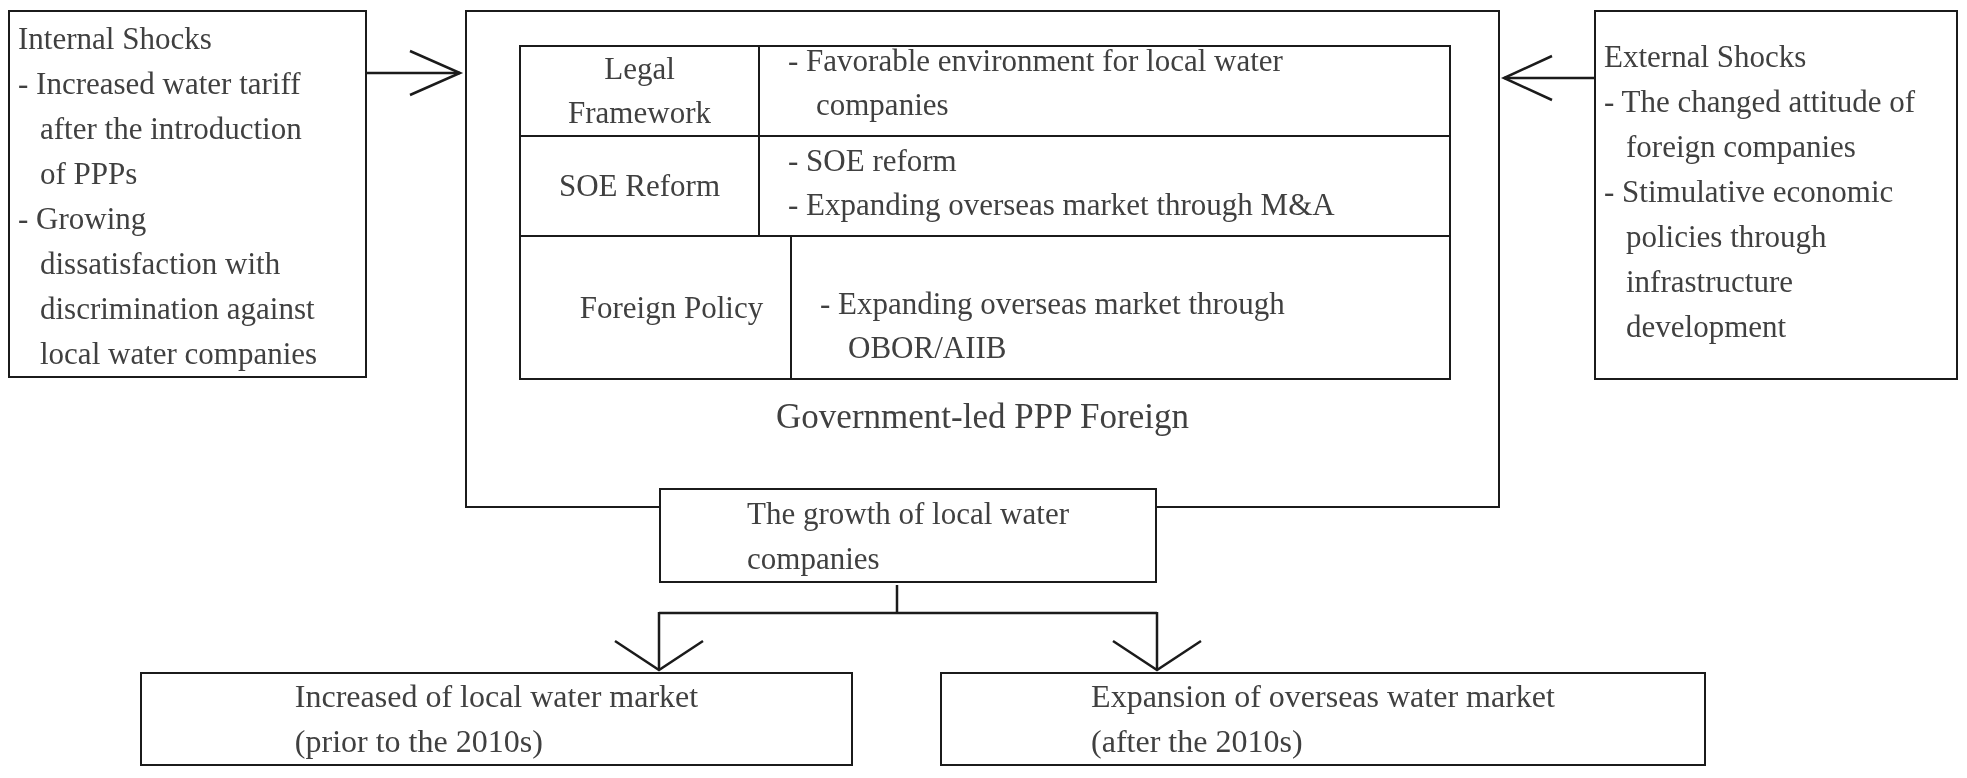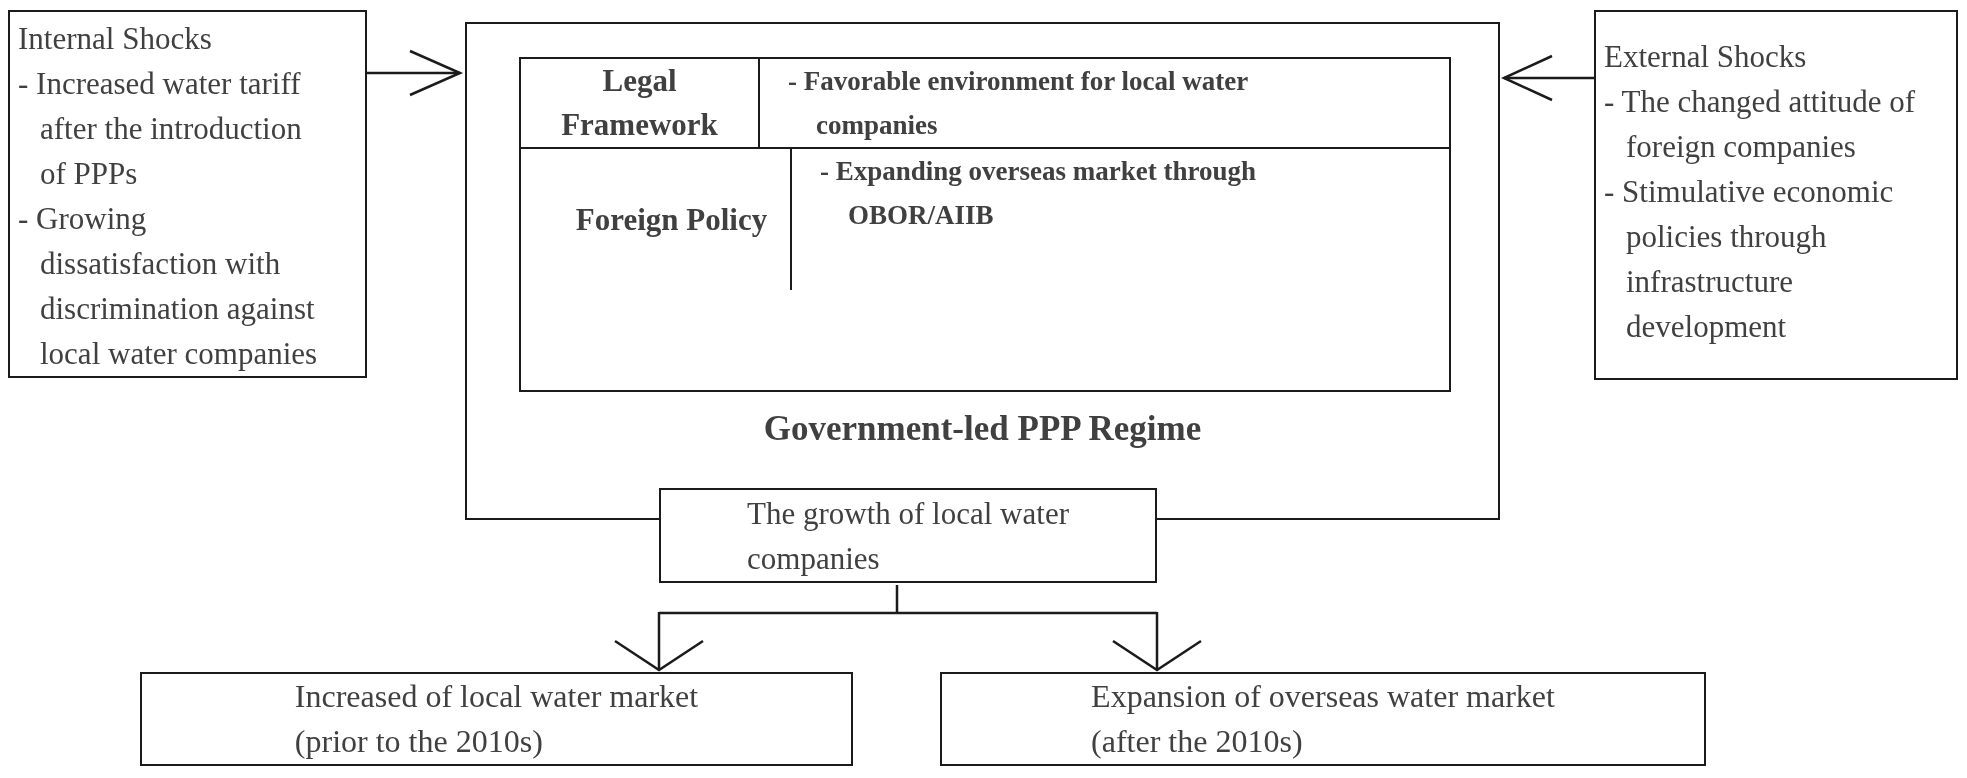--- a/index.html
+++ b/index.html
@@ -9,37 +9,37 @@
   }
   .box{position:absolute;border:2px solid #1b1b1b;box-sizing:border-box;background:#ffffff;}
   .pre{white-space:pre-line;}
   
   .shockbox{font-size:31px;line-height:45px;padding:4px 8px;}
   #internal-box{left:8px;top:10px;width:359px;height:368px;}
   #external-box{left:1594px;top:10px;width:364px;height:370px;padding-top:22px;}
   .shock-title{white-space:pre-line;}
   .hang{padding-left:22px;text-indent:-22px;white-space:pre-line;}
   
-  #regime-box{left:465px;top:22px;width:1035px;height:498px;font-weight:bold;}
+  #regime-box{left:465px;top:10px;width:1035px;height:498px;}
   .ppp-table{
     position:absolute;left:52px;top:33px;width:932px;height:335px;
     border:2px solid #1b1b1b;box-sizing:border-box;display:flex;flex-direction:column;
   }
   .trow{display:flex;box-sizing:border-box;}
   .trow.r0{height:90px;border-bottom:2px solid #1b1b1b;}
   .trow.r1{height:100px;border-bottom:2px solid #1b1b1b;}
   .trow.r2{height:141px;margin-left:32px;}
   .tlabel{
     width:239px;box-sizing:border-box;border-right:2px solid #1b1b1b;
     display:flex;align-items:center;justify-content:center;text-align:center;
     font-size:31px;line-height:44px;padding:0 14px;white-space:pre-line;
   }
   .tdesc{
-    flex:1;display:flex;flex-direction:column;justify-content:flex-start;
-    font-size:27px;line-height:44px;padding:0 16px 0 28px;
+    flex:1;display:flex;flex-direction:column;justify-content:flex-end;
+    font-size:31px;line-height:44px;padding:0 16px 8px 28px;
   }
   .tdesc .hang{padding-left:28px;text-indent:-28px;}
   .regime-caption{
     position:absolute;left:0;right:0;top:384px;text-align:center;
     font-size:35px;line-height:42px;
   }
   
   .centerbox{
     display:flex;flex-direction:column;align-items:center;justify-content:center;
     white-space:pre-line;
@@ -108,29 +108,36 @@
   <div class="box" id="regime-box">
     <div class="ppp-table">
       <div class="trow r0">
         <div class="tlabel">Legal
 Framework</div>
         <div class="tdesc">
           <div class="hang">- Favorable environment for local water
 companies</div>
         </div>
       </div>
+      <div class="trow r1">
+        <div class="tlabel">SOE Reform</div>
+        <div class="tdesc">
+          <div class="hang">- SOE reform</div>
+          <div class="hang">- Expanding overseas market through M&amp;A</div>
+        </div>
+      </div>
       <div class="trow r2">
         <div class="tlabel">Foreign Policy</div>
         <div class="tdesc">
           <div class="hang">- Expanding overseas market through
 OBOR/AIIB</div>
         </div>
       </div>
     </div>
-    <div class="regime-caption">Government-led PPP Regime</div>
+    <div class="regime-caption">Government-led PPP Foreign</div>
   </div>
 
   <div class="box centerbox pre" id="growth-box">The growth of local water
 companies</div>
 
   <div class="box centerbox pre" id="outcome-local-box">Increased of local water market
 (prior to the 2010s)</div>
 
   <div class="box centerbox pre" id="outcome-overseas-box">Expansion of overseas water market
 (after the 2010s)</div>

